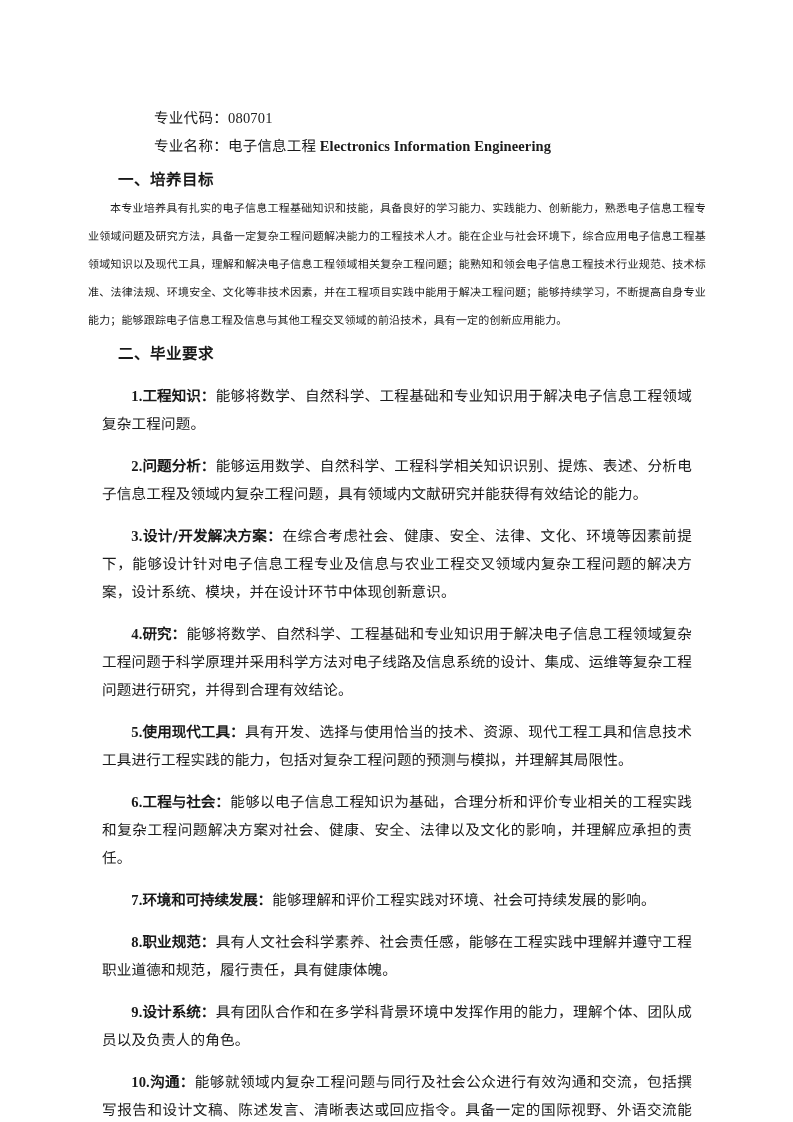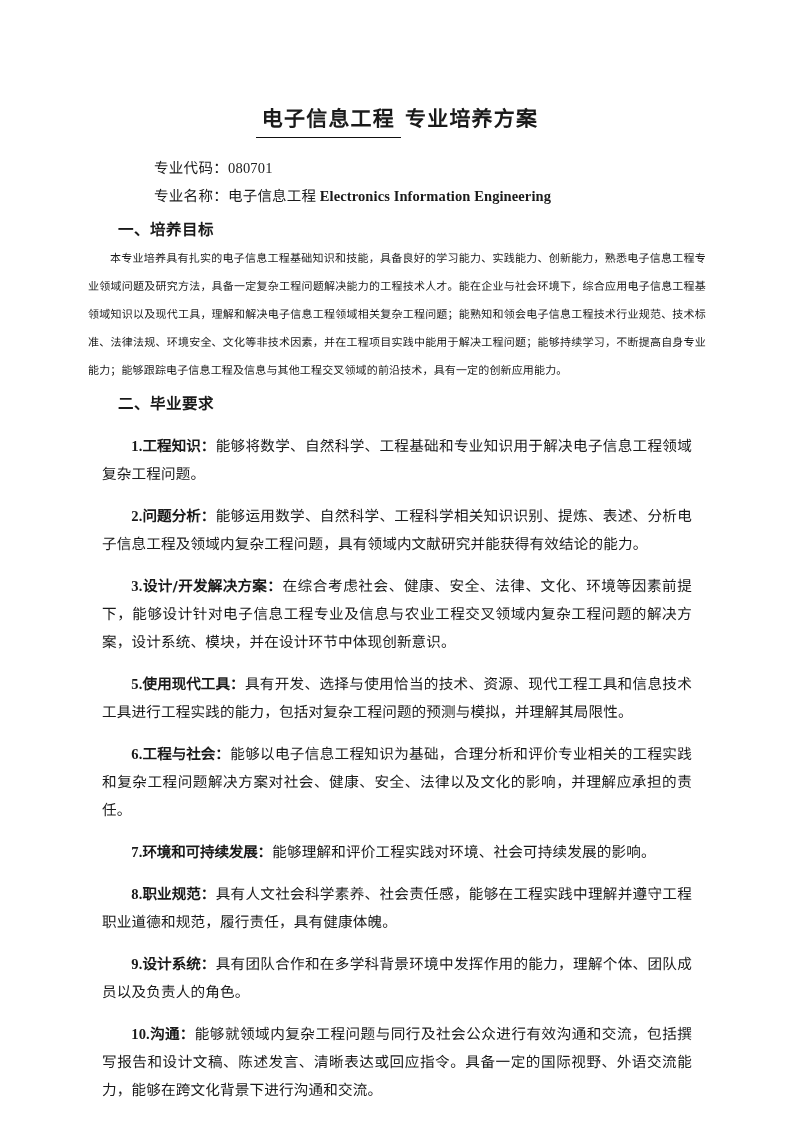--- a/index.html
+++ b/index.html
@@ -113,23 +113,20 @@
   .req-item .req-text {
     font-weight: normal;
   }
 </style>
 </head>
 <body>
 
 <div class="page">
   <div class="content">
 
-    <h1 class="doc-title">
-      <span class="subject">电子信息工程</span><span class="suffix">专业培养方案</span>
-    </h1>
 
     <p class="meta-line">
       <span class="meta-label">专业代码：</span><span class="meta-value">080701</span>
     </p>
 
     <p class="meta-line">
       <span class="meta-label">专业名称：</span><span class="meta-value">电子信息工程</span>&nbsp;<span class="meta-value-en">Electronics Information Engineering</span>
     </p>
 
     <h2 class="section-heading">一、培养目标</h2>
@@ -139,20 +136,23 @@
 
     <div>
       <p class="req-item">
         <span class="req-num">1.</span><span class="req-name">工程知识</span><span class="req-colon">：</span><span class="req-text">能够将数学、自然科学、工程基础和专业知识用于解决电子信息工程领域复杂工程问题。</span>
       </p>
       <p class="req-item">
         <span class="req-num">2.</span><span class="req-name">问题分析</span><span class="req-colon">：</span><span class="req-text">能够运用数学、自然科学、工程科学相关知识识别、提炼、表述、分析电子信息工程及领域内复杂工程问题，具有领域内文献研究并能获得有效结论的能力。</span>
       </p>
       <p class="req-item">
         <span class="req-num">3.</span><span class="req-name">设计/开发解决方案</span><span class="req-colon">：</span><span class="req-text">在综合考虑社会、健康、安全、法律、文化、环境等因素前提下，能够设计针对电子信息工程专业及信息与农业工程交叉领域内复杂工程问题的解决方案，设计系统、模块，并在设计环节中体现创新意识。</span>
+      </p>
+      <p class="req-item">
+        <span class="req-num">4.</span><span class="req-name">研究</span><span class="req-colon">：</span><span class="req-text">能够将数学、自然科学、工程基础和专业知识用于解决电子信息工程领域复杂工程问题于科学原理并采用科学方法对电子线路及信息系统的设计、集成、运维等复杂工程问题进行研究，并得到合理有效结论。</span>
       </p>
       <p class="req-item">
         <span class="req-num">5.</span><span class="req-name">使用现代工具</span><span class="req-colon">：</span><span class="req-text">具有开发、选择与使用恰当的技术、资源、现代工程工具和信息技术工具进行工程实践的能力，包括对复杂工程问题的预测与模拟，并理解其局限性。</span>
       </p>
       <p class="req-item">
         <span class="req-num">6.</span><span class="req-name">工程与社会</span><span class="req-colon">：</span><span class="req-text">能够以电子信息工程知识为基础，合理分析和评价专业相关的工程实践和复杂工程问题解决方案对社会、健康、安全、法律以及文化的影响，并理解应承担的责任。</span>
       </p>
       <p class="req-item">
         <span class="req-num">7.</span><span class="req-name">环境和可持续发展</span><span class="req-colon">：</span><span class="req-text">能够理解和评价工程实践对环境、社会可持续发展的影响。</span>
       </p>

